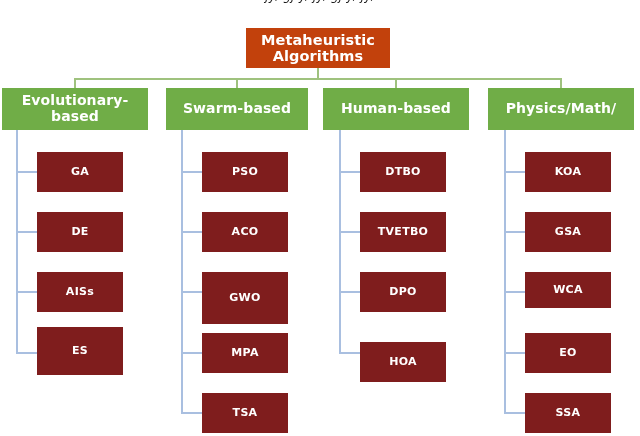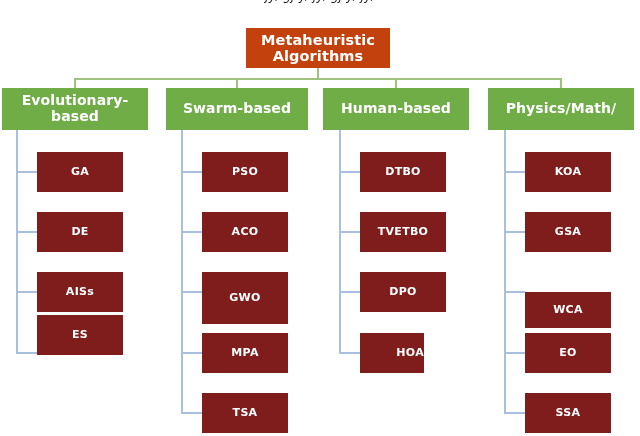--- a/index.html
+++ b/index.html
@@ -110,21 +110,21 @@
 
   <div class="node leaf" style="left:37px;top:152px;width:86px;height:40px;">
     <span>GA</span>
   </div>
   <div class="node leaf" style="left:37px;top:212px;width:86px;height:40px;">
     <span>DE</span>
   </div>
   <div class="node leaf" style="left:37px;top:272px;width:86px;height:40px;">
     <span>AISs</span>
   </div>
-  <div class="node leaf" style="left:37px;top:315px;width:86px;height:40px;">
+  <div class="node leaf" style="left:37px;top:327px;width:86px;height:48px;">
     <span>ES</span>
   </div>
 
   <div class="ln-b" style="left:181px;top:130px;width:2px;height:284px;"></div>
   <div class="ln-b" style="left:181px;top:171px;width:21px;height:2px;"></div>
   <div class="ln-b" style="left:181px;top:231px;width:21px;height:2px;"></div>
   <div class="ln-b" style="left:181px;top:291px;width:21px;height:2px;"></div>
   <div class="ln-b" style="left:181px;top:352px;width:21px;height:2px;"></div>
   <div class="ln-b" style="left:181px;top:412px;width:21px;height:2px;"></div>
 
@@ -152,38 +152,38 @@
 
   <div class="node leaf" style="left:360px;top:152px;width:86px;height:40px;">
     <span>DTBO</span>
   </div>
   <div class="node leaf" style="left:360px;top:212px;width:86px;height:40px;">
     <span>TVETBO</span>
   </div>
   <div class="node leaf" style="left:360px;top:272px;width:86px;height:40px;">
     <span>DPO</span>
   </div>
-  <div class="node leaf" style="left:360px;top:333px;width:64px;height:40px;justify-content:flex-end;">
+  <div class="node leaf" style="left:360px;top:342px;width:86px;height:40px;">
     <span>HOA</span>
   </div>
 
   <div class="ln-b" style="left:504px;top:130px;width:2px;height:284px;"></div>
   <div class="ln-b" style="left:504px;top:171px;width:21px;height:2px;"></div>
   <div class="ln-b" style="left:504px;top:231px;width:21px;height:2px;"></div>
   <div class="ln-b" style="left:504px;top:291px;width:21px;height:2px;"></div>
   <div class="ln-b" style="left:504px;top:352px;width:21px;height:2px;"></div>
   <div class="ln-b" style="left:504px;top:412px;width:21px;height:2px;"></div>
 
   <div class="node leaf" style="left:525px;top:212px;width:86px;height:40px;">
     <span>GSA</span>
   </div>
   <div class="node leaf" style="left:525px;top:152px;width:86px;height:40px;">
     <span>KOA</span>
   </div>
-  <div class="node leaf" style="left:525px;top:272px;width:86px;height:36px;margin-top:20px;">
+  <div class="node leaf" style="left:525px;top:272px;width:86px;height:36px;">
     <span>WCA</span>
   </div>
   <div class="node leaf" style="left:525px;top:333px;width:86px;height:40px;">
     <span>EO</span>
   </div>
   <div class="node leaf" style="left:525px;top:393px;width:86px;height:40px;">
     <span>SSA</span>
   </div>
 
 </div>

